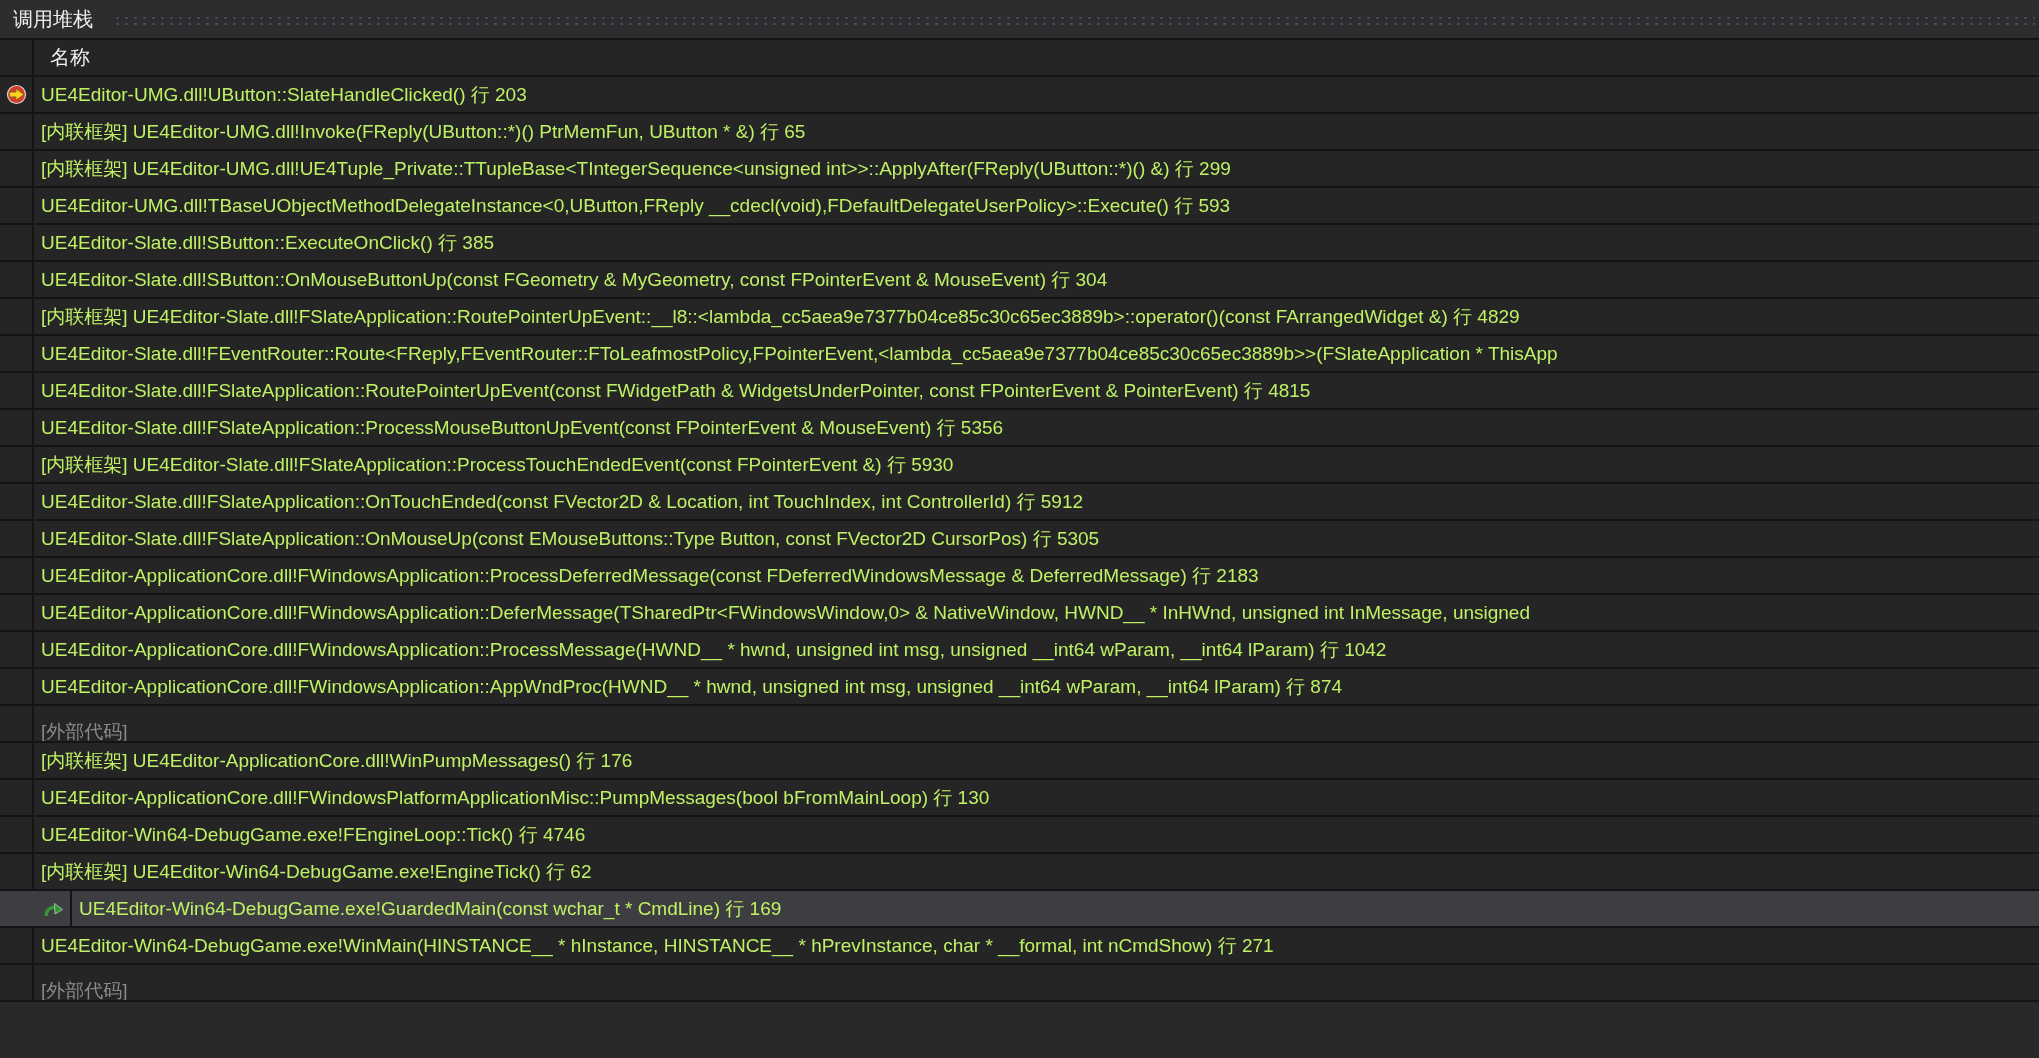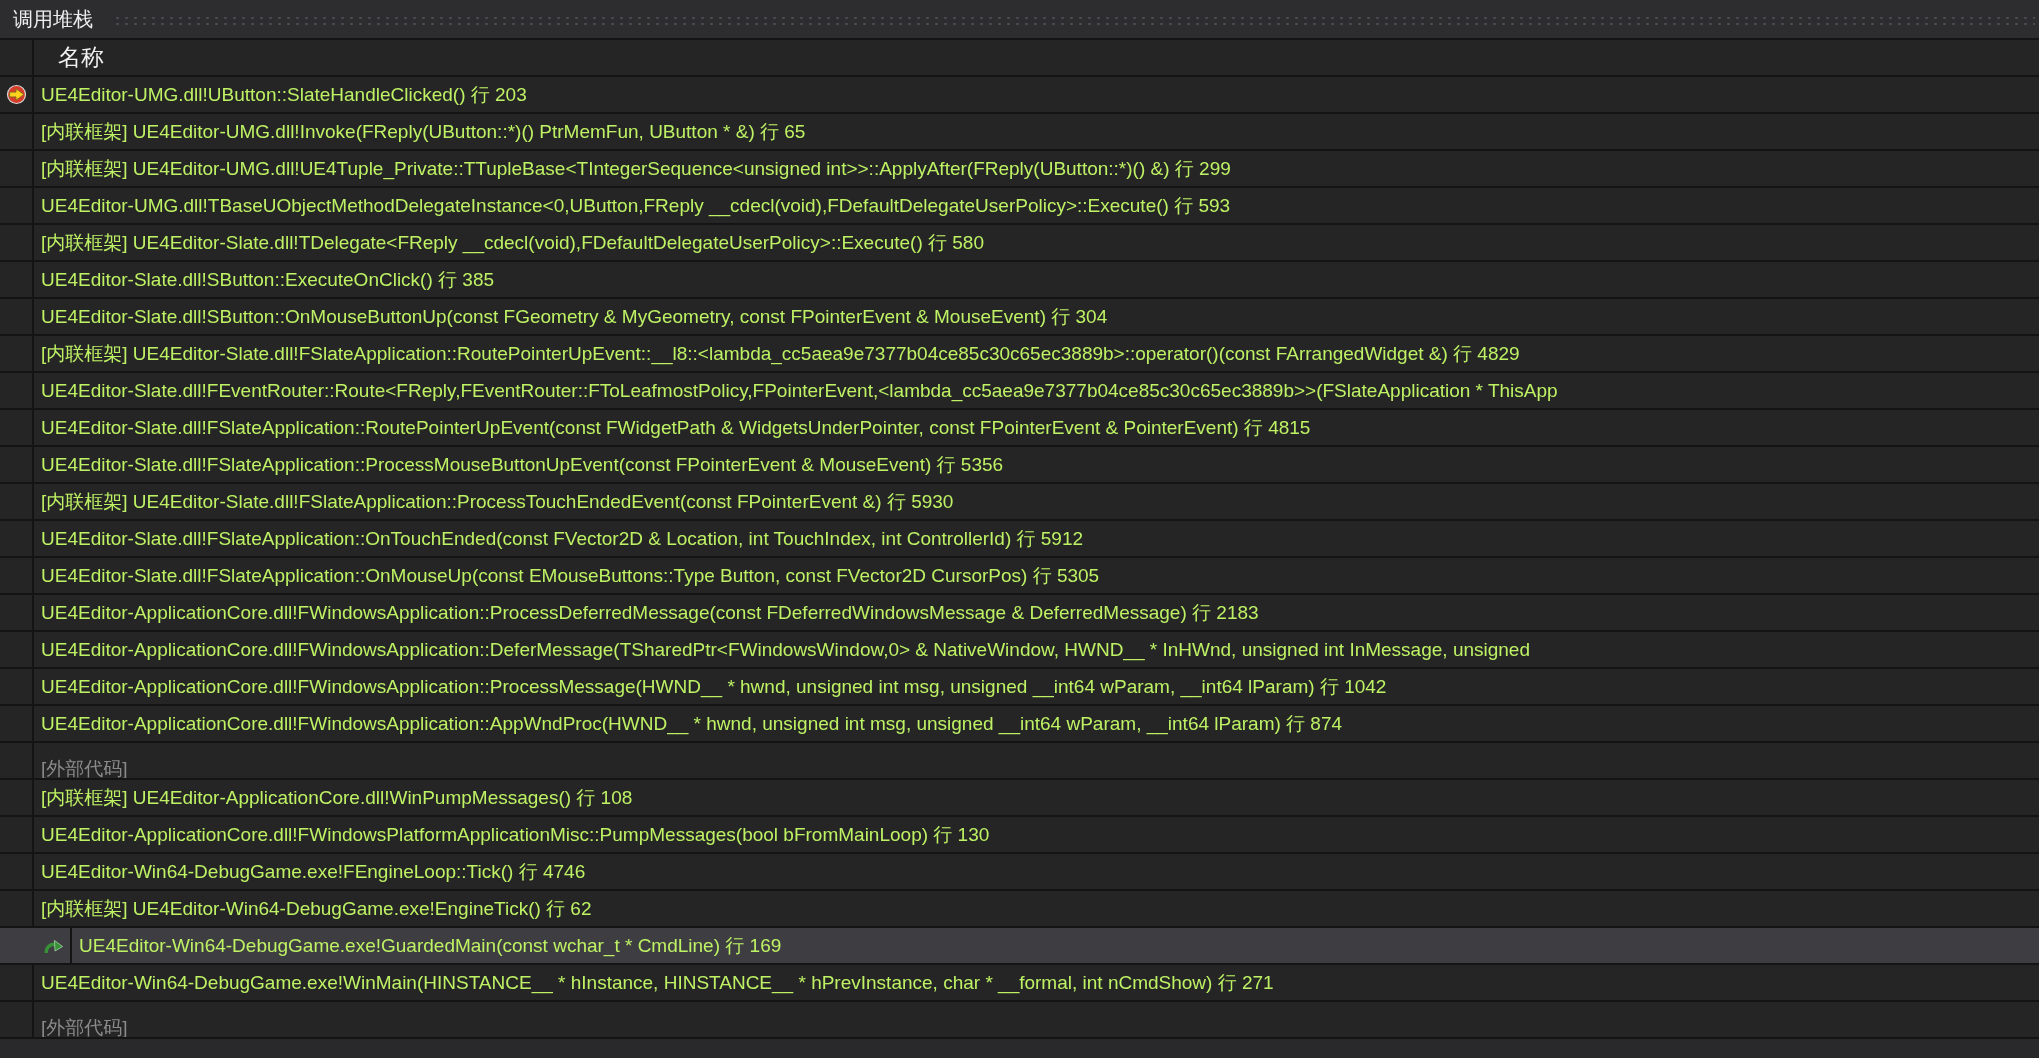--- a/index.html
+++ b/index.html
@@ -34,21 +34,21 @@
   .header-row {
     height:37px; flex:none;
     display:flex; align-items:stretch;
     border-bottom:2px solid #141414;
     box-sizing:border-box;
     background:#252526;
   }
   .header-row .gutter { border-right:2px solid #141414; }
   .header-label {
     display:flex; align-items:center;
-    padding-left:24px; font-size:23px; color:#f1f1f1;
+    padding-left:16px; font-size:20px; color:#f1f1f1;
   }
   
   .rows { flex:none; display:flex; flex-direction:column; }
   .row {
     height:37px; flex:none;
     display:flex; align-items:stretch;
     border-bottom:2px solid #141414;
     box-sizing:border-box;
     background:#252526;
   }
@@ -104,24 +104,20 @@
       <div class="row">
         <div class="gutter"></div>
         <div class="cell">[内联框架] UE4Editor-UMG.dll!UE4Tuple_Private::TTupleBase&lt;TIntegerSequence&lt;unsigned int&gt;&gt;::ApplyAfter(FReply(UButton::*)() &amp;) 行 299</div>
       </div>
       <div class="row">
         <div class="gutter"></div>
         <div class="cell">UE4Editor-UMG.dll!TBaseUObjectMethodDelegateInstance&lt;0,UButton,FReply __cdecl(void),FDefaultDelegateUserPolicy&gt;::Execute() 行 593</div>
       </div>
       <div class="row">
         <div class="gutter"></div>
-        <div class="cell">[内联框架] UE4Editor-Slate.dll!TDelegate&lt;FReply __cdecl(void),FDefaultDelegateUserPolicy&gt;::Execute() 行 580</div>
-      </div>
-      <div class="row">
-        <div class="gutter"></div>
         <div class="cell">UE4Editor-Slate.dll!SButton::ExecuteOnClick() 行 385</div>
       </div>
       <div class="row">
         <div class="gutter"></div>
         <div class="cell">UE4Editor-Slate.dll!SButton::OnMouseButtonUp(const FGeometry &amp; MyGeometry, const FPointerEvent &amp; MouseEvent) 行 304</div>
       </div>
       <div class="row">
         <div class="gutter"></div>
         <div class="cell">[内联框架] UE4Editor-Slate.dll!FSlateApplication::RoutePointerUpEvent::__l8::&lt;lambda_cc5aea9e7377b04ce85c30c65ec3889b&gt;::operator()(const FArrangedWidget &amp;) 行 4829</div>
       </div>
@@ -164,21 +160,21 @@
       <div class="row">
         <div class="gutter"></div>
         <div class="cell">UE4Editor-ApplicationCore.dll!FWindowsApplication::AppWndProc(HWND__ * hwnd, unsigned int msg, unsigned __int64 wParam, __int64 lParam) 行 874</div>
       </div>
       <div class="row muted">
         <div class="gutter"></div>
         <div class="cell">[外部代码]</div>
       </div>
       <div class="row">
         <div class="gutter"></div>
-        <div class="cell">[内联框架] UE4Editor-ApplicationCore.dll!WinPumpMessages() 行 108</div>
+        <div class="cell">[内联框架] UE4Editor-ApplicationCore.dll!WinPumpMessages() 行 176</div>
       </div>
       <div class="row">
         <div class="gutter"></div>
         <div class="cell">UE4Editor-ApplicationCore.dll!FWindowsPlatformApplicationMisc::PumpMessages(bool bFromMainLoop) 行 130</div>
       </div>
       <div class="row">
         <div class="gutter"></div>
         <div class="cell">UE4Editor-Win64-DebugGame.exe!FEngineLoop::Tick() 行 4746</div>
       </div>
       <div class="row">

